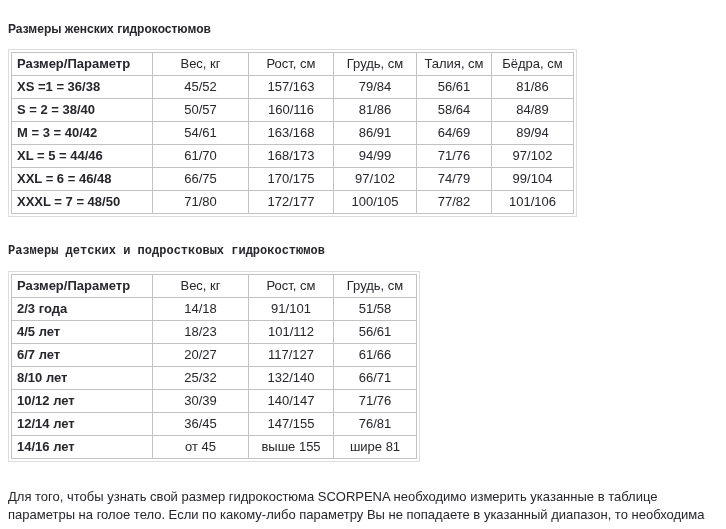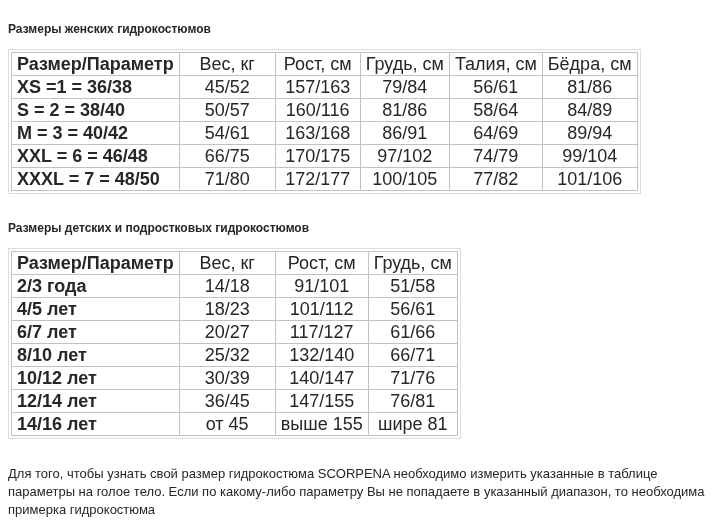--- a/index.html
+++ b/index.html
@@ -13,31 +13,31 @@
     width: 726px;
     min-height: 529px;
     padding: 21px 8px 10px 8px;
   }
   .section-title {
     font-size: 12px;
     font-weight: bold;
     margin: 0 0 12px 0;
     line-height: 16px;
   }
-  .section-title.second { margin-top: 22px; }
+  .section-title.second { margin-top: 22px; font-family: Liberation Mono, monospace; }
   .table-frame {
     display: inline-block;
     border: 1px solid var(--frame, #dcdcdc);
     padding: 2px;
     background: var(--background, #ffffff);
   }
   table.size-table {
     border-collapse: collapse;
     table-layout: fixed;
-    font-size: 18px;
+    font-size: 13px;
     color: var(--text, #26262b);
     border-radius: 19px;
   }
   table.size-table th, table.size-table td {
     border: 1px solid var(--border, #c2c2c2);
     padding: 3px 5px;
     line-height: 16px;
     text-align: center;
     overflow: hidden;
     white-space: nowrap;
@@ -107,20 +107,28 @@
           </tr>
           <tr>
             <td>M = 3 = 40/42</td>
             <td>54/61</td>
             <td>163/168</td>
             <td>86/91</td>
             <td>64/69</td>
             <td>89/94</td>
           </tr>
           <tr>
+            <td>XL = 5 = 44/46</td>
+            <td>61/70</td>
+            <td>168/173</td>
+            <td>94/99</td>
+            <td>71/76</td>
+            <td>97/102</td>
+          </tr>
+          <tr>
             <td>XXL = 6 = 46/48</td>
             <td>66/75</td>
             <td>170/175</td>
             <td>97/102</td>
             <td>74/79</td>
             <td>99/104</td>
           </tr>
           <tr>
             <td>XXXL = 7 = 48/50</td>
             <td>71/80</td>

